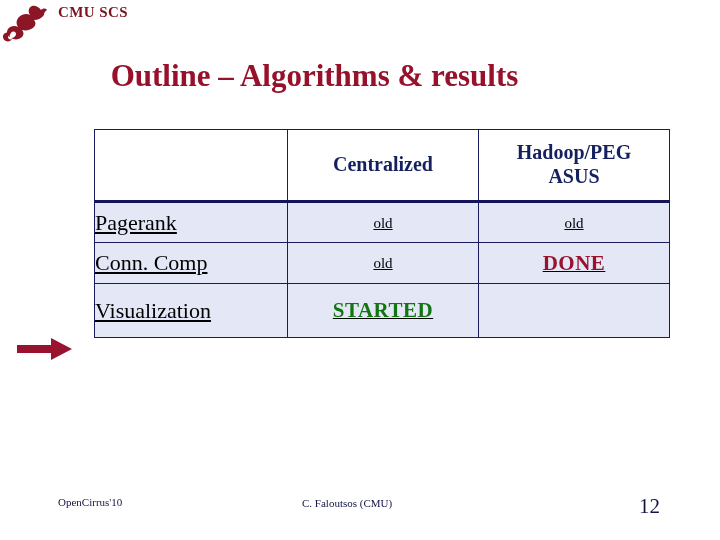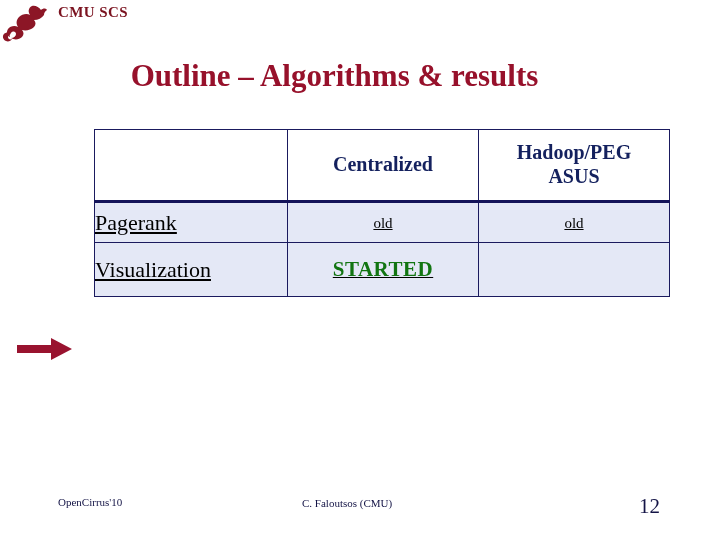--- a/index.html
+++ b/index.html
@@ -41,21 +41,20 @@
   #slide-title {
     position: absolute;
     left: 0; top: 58px;
     width: 629px;
     text-align: center;
     font-family: "Liberation Serif", "DejaVu Serif", serif;
     font-weight: bold;
     font-size: 31px;
     color: #97112b;
     white-space: nowrap;
-    padding-left: 20px;
   }
 
   
   #row-pointer {
     position: absolute;
     left: 17px; top: 337px;
     width: 56px; height: 24px;
   }
 
   
@@ -192,20 +191,25 @@
         <span>ASUS</span>
       </th>
     </tr>
   </thead>
   <tbody>
     <tr class="shade">
       <td class="task-cell col-task">Pagerank</td>
       <td class="val-cell col-cen"><span class="v-old">old</span></td>
       <td class="val-cell col-had"><span class="v-old">old</span></td>
     </tr>
+    <tr class="shade">
+      <td class="task-cell col-task">Conn. Comp</td>
+      <td class="val-cell col-cen"><span class="v-old">old</span></td>
+      <td class="val-cell col-had"><span class="v-done">DONE</span></td>
+    </tr>
     <tr class="shade tall last">
       <td class="task-cell col-task">Visualization</td>
       <td class="val-cell col-cen"><span class="v-started">STARTED</span></td>
       <td class="val-cell col-had"><span class="v-empty"></span></td>
     </tr>
   </tbody>
 </table>
 
 <div id="footer-left">OpenCirrus'10</div>
 <div id="footer-center">C. Faloutsos (CMU)</div>

